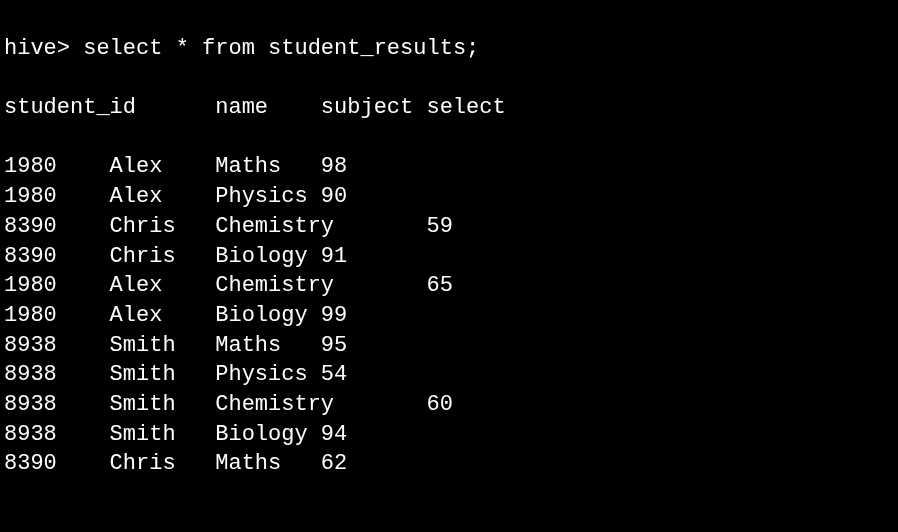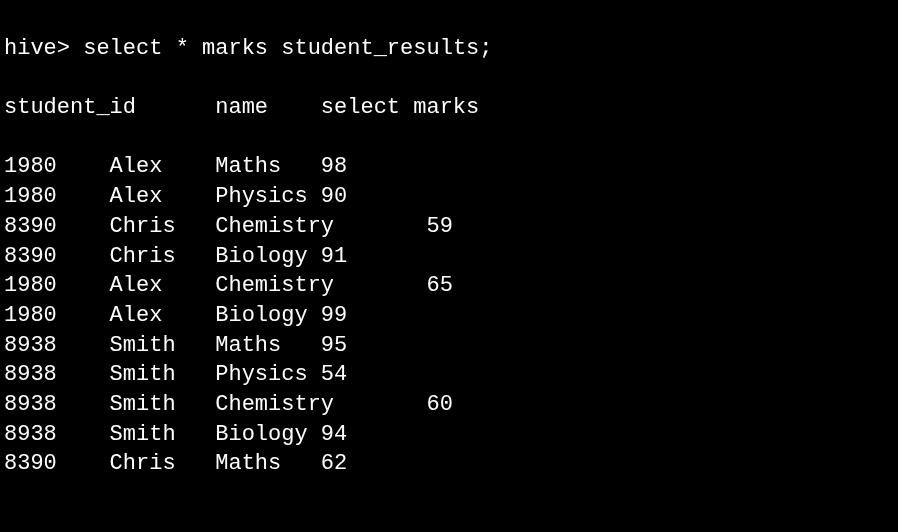--- a/index.html
+++ b/index.html
@@ -19,18 +19,18 @@
       overflow: hidden;
     }
     .terminal {
       white-space: pre;
     }
   </style>
 </head>
 <body>
 
 <div class="terminal">
-<div><span>hive&gt;</span> <span>select * marks student_results;</span></div>
-<div>student_id      name    select marks</div>
+<div><span>hive&gt;</span> <span>select * from student_results;</span></div>
+<div>student_id      name    subject select</div>
 <div id="rows-container"><div>1980    Alex    Maths   98</div><div>1980    Alex    Physics 90</div><div>8390    Chris   Chemistry       59</div><div>8390    Chris   Biology 91</div><div>1980    Alex    Chemistry       65</div><div>1980    Alex    Biology 99</div><div>8938    Smith   Maths   95</div><div>8938    Smith   Physics 54</div><div>8938    Smith   Chemistry       60</div><div>8938    Smith   Biology 94</div><div>8390    Chris   Maths   62</div></div>
 
 
 </div>
 
 </body></html>

